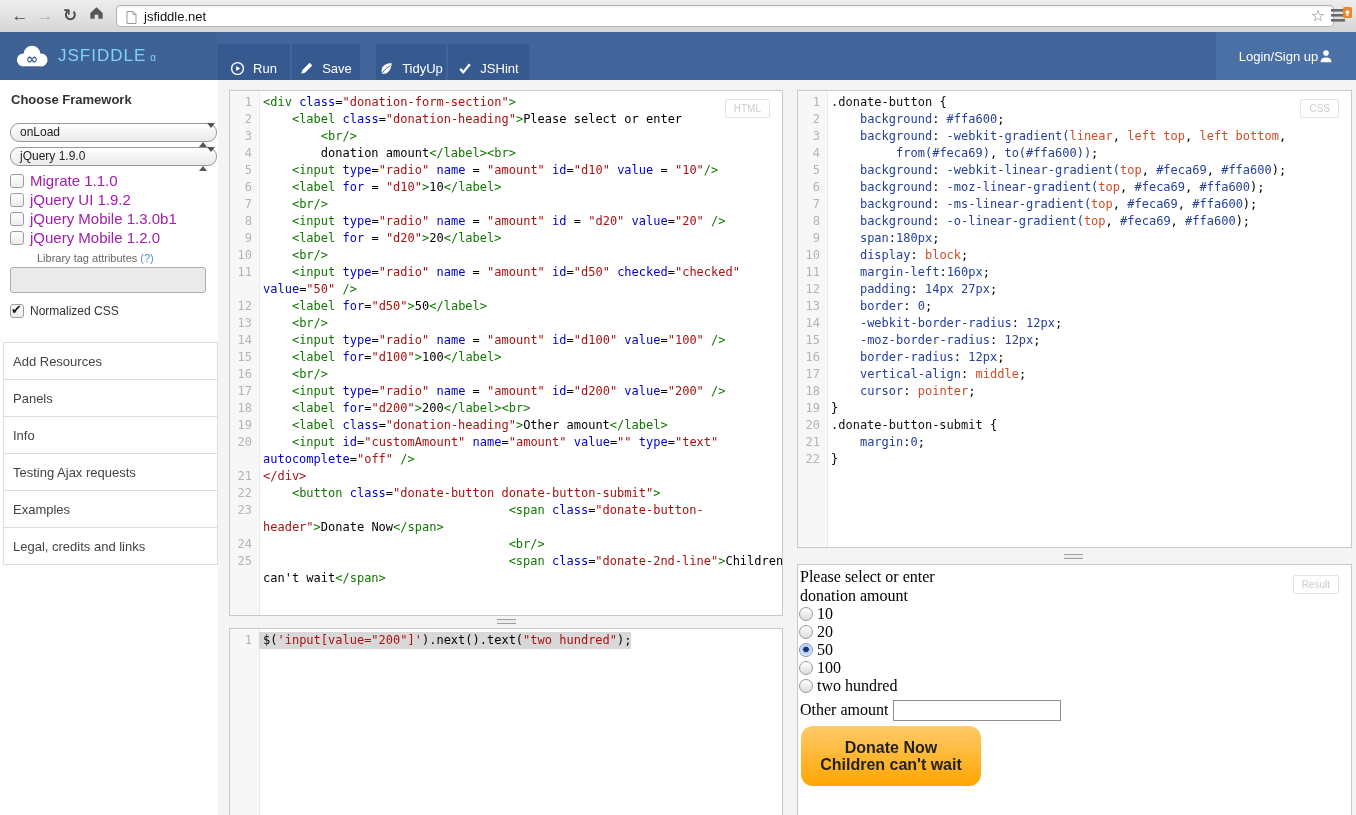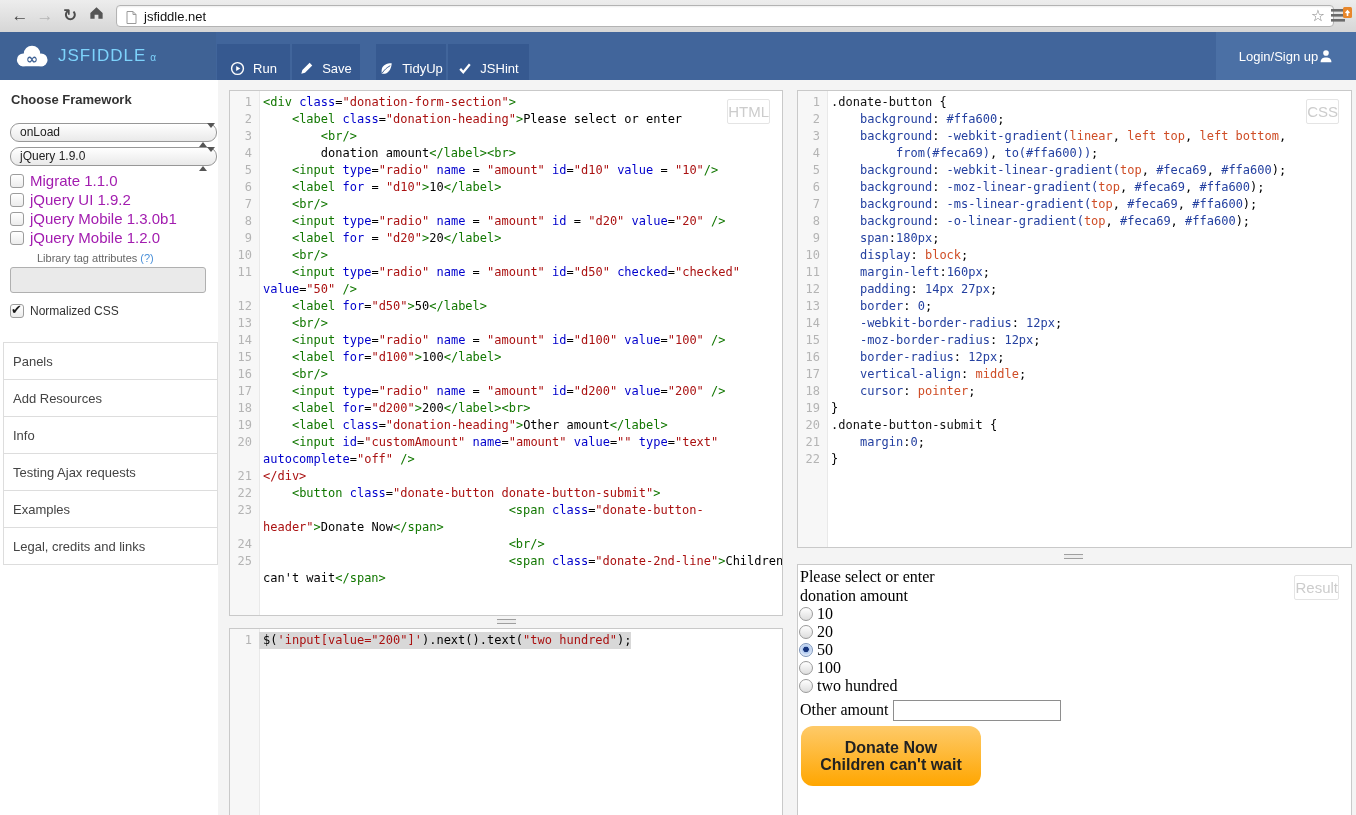--- a/index.html
+++ b/index.html
@@ -60,21 +60,21 @@
   .accordion .last-border { border-top:1px solid #ddd; height:0; }
 
   
   .main-bg { position:absolute; left:218px; top:80px; width:1138px; height:735px; background:#f4f4f4; }
   .panel { position:absolute; background:#fff; border:1px solid #c9c9c9; overflow:hidden; }
   .panel-html { left:229px; top:90px; width:552px; height:524px; }
   .panel-js   { left:229px; top:628px; width:552px; height:188px; }
   .panel-css  { left:797px; top:90px;  width:553px; height:456px; }
   .panel-result { left:797px; top:564px; width:553px; height:252px; }
   .pane-label { position:absolute; top:8px; right:12px; border:1px solid #e4e4e4; color:#ccc;
-                font-size:15px; padding:3px 0; background:#fff; border-radius:2px; z-index:3; }
+                font-size:10px; padding:3px 8px; background:#fff; border-radius:2px; z-index:3; }
   .gutter { position:absolute; left:0; top:0; bottom:0; width:29px; background:#f7f7f7; border-right:1px solid #e9e9e9; }
   .code { position:relative; padding-top:3px; font-family:"DejaVu Sans Mono","Liberation Mono",monospace;
           font-size:12px; }
   .crow { display:flex; height:17px; line-height:17px; white-space:pre; }
   .ln { width:22px; text-align:right; padding-right:7px; color:#b4b4b4; flex:none; }
   .cline { padding-left:4px; }
   .selhl { background:#d8d8d8; }
   .tk-tag { color:#117700; } .tk-attr { color:#0000cc; } .tk-str { color:#aa1111; }
   .tk-txt { color:#000; }    .tk-err { color:#aa1111; }
   .tk-sel { color:#111; }    .tk-prop { color:#2440a0; } .tk-val { color:#2440a0; }
@@ -213,22 +213,22 @@
   <div class="lib-label">
     <span>Library tag attributes</span>
     <a href="#">(?)</a>
   </div>
   <div class="lib-input"></div>
   <div class="norm-row">
     <span class="cb-box checked"></span>
     <span>Normalized CSS</span>
   </div>
   <div class="accordion" id="sidebar-sections">
+      <div class="acc-item">Add Resources</div>
       <div class="acc-item">Panels</div>
-      <div class="acc-item">Add Resources</div>
       <div class="acc-item">Info</div>
       <div class="acc-item">Testing Ajax requests</div>
       <div class="acc-item">Examples</div>
       <div class="acc-item">Legal, credits and links</div>
       <div class="last-border"></div>
     </div>
 </div>
 
 <div class="panel panel-html">
   <div class="gutter"></div>

